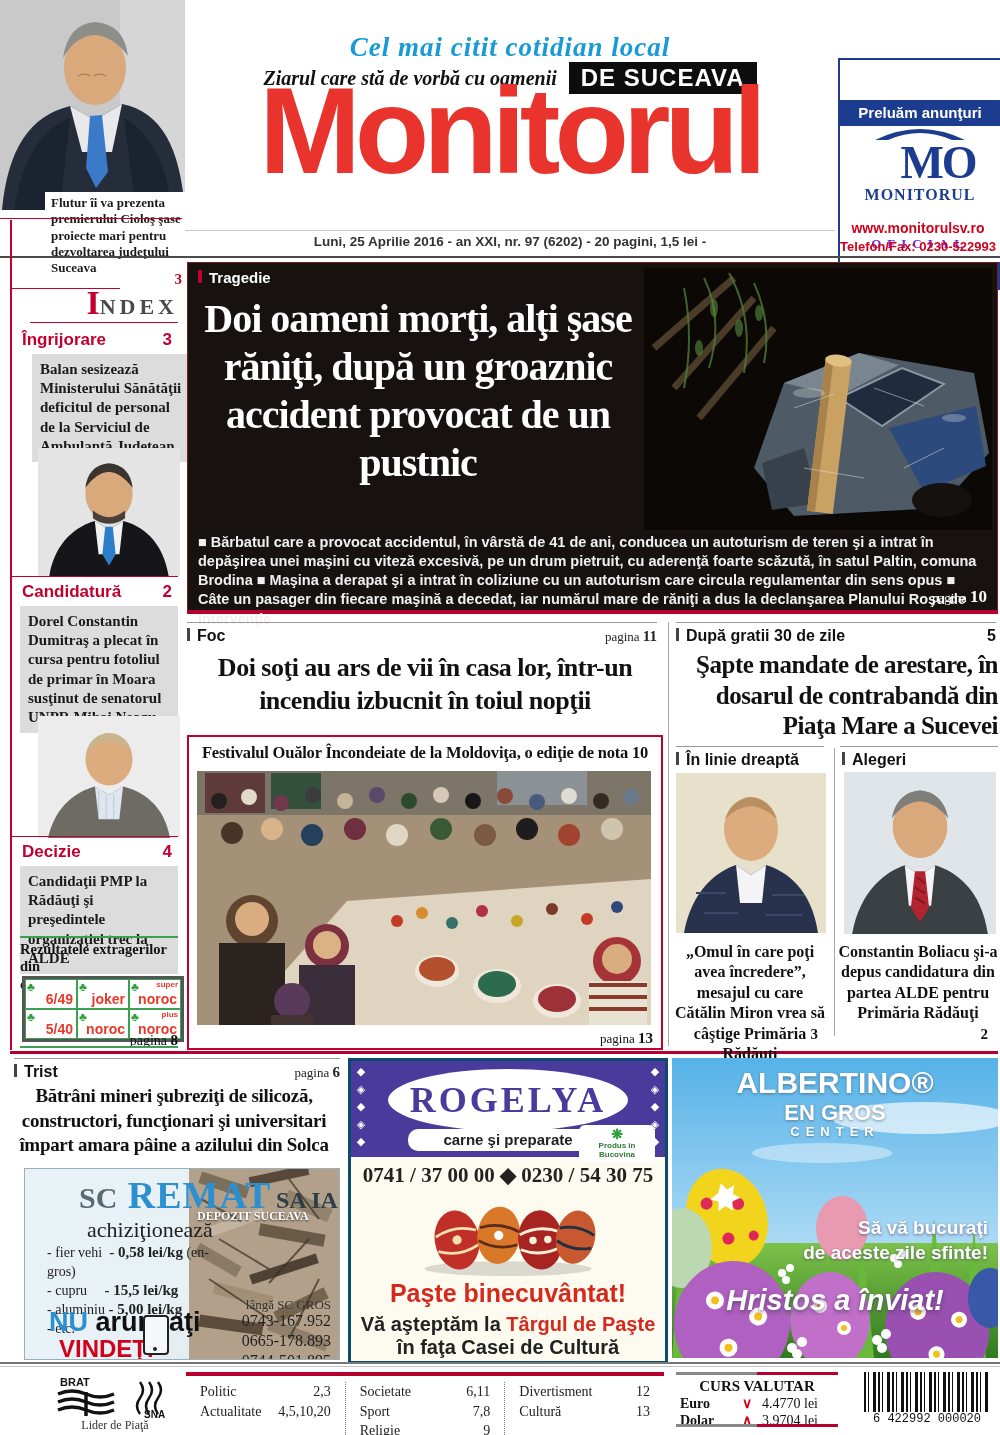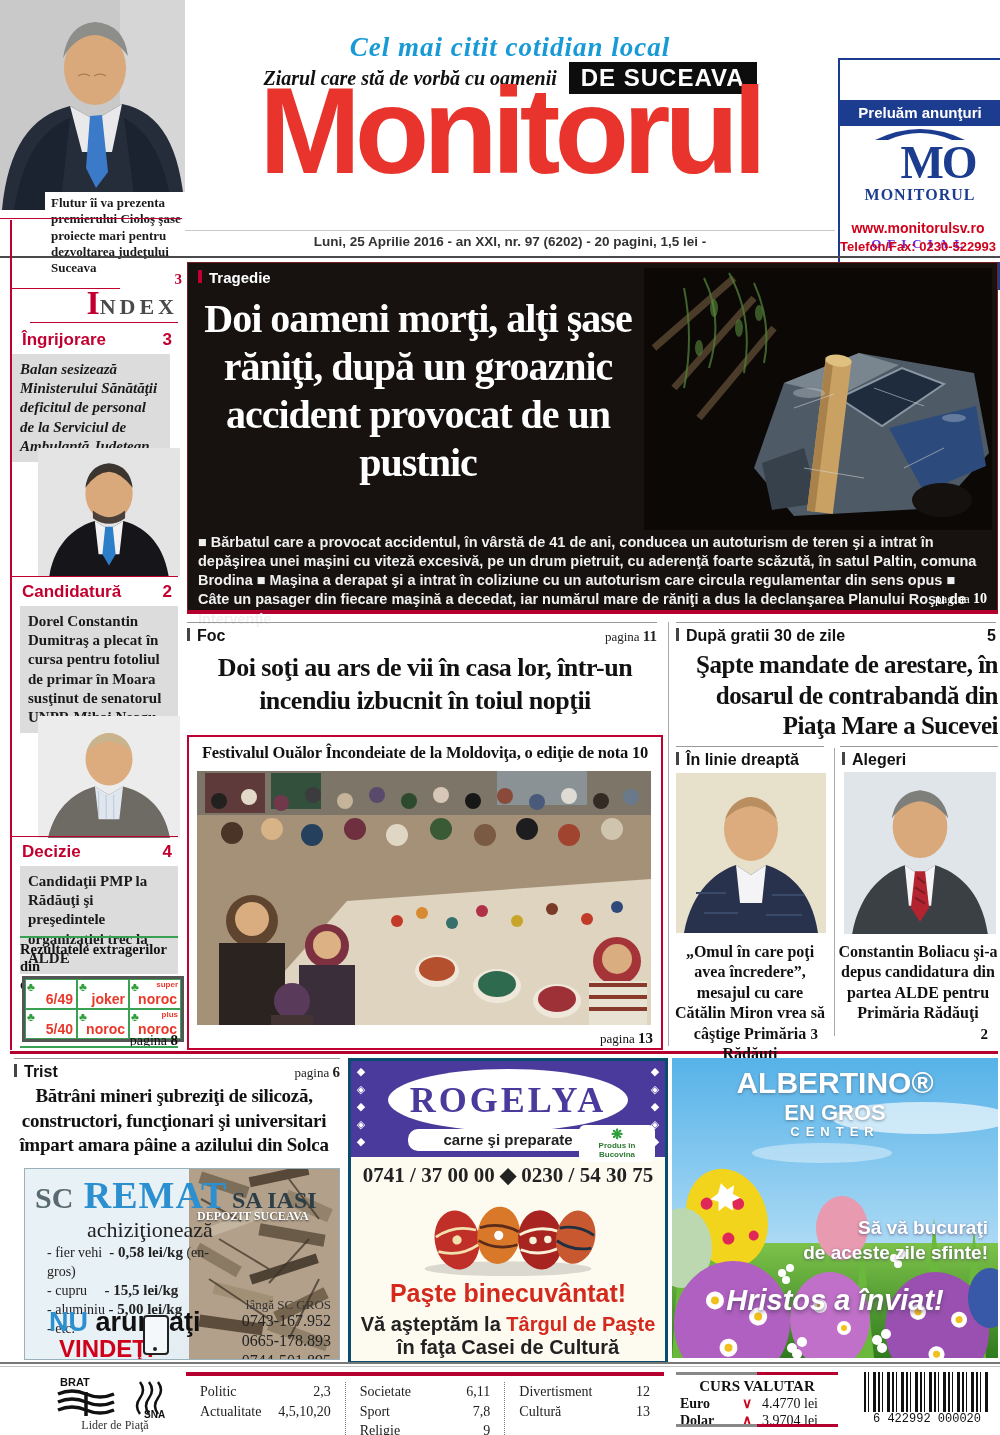--- a/index.html
+++ b/index.html
@@ -61,21 +61,21 @@
   #lead{left:187px;top:262px;width:809px;height:347px;background:#171210;
         border:1px solid #7a1f1f;border-bottom:4px solid #b5002f;}
   #lead-kicker{position:absolute;left:10px;top:6px;color:#fff;font:bold 15px "Liberation Sans",sans-serif;}
   #lead-kicker::before{content:"";display:inline-block;width:4px;height:13px;background:#c00030;margin-right:7px;}
   #lead-headline{position:absolute;left:4px;top:32px;width:452px;text-align:center;color:#fff;
         font:bold 40px/1.2 "Liberation Serif",serif;letter-spacing:-1px;}
   #lead-photo{position:absolute;right:5px;top:5px;}
   #lead-deck{position:absolute;left:10px;top:270px;width:788px;color:#f0f0f0;
         font:bold 14.5px/1.32 "Liberation Sans",sans-serif;}
   #lead-pg{position:absolute;right:10px;bottom:3px;color:#fff;font:13px "Liberation Serif",serif;}
-  #lead-pg b{font-size:14px;}
+  #lead-pg b{font-size:17px;}
 
   
   .krow{display:flex;justify-content:space-between;align-items:flex-end;
         border-top:1px solid #999;padding-top:4px;}
   .krow .k{font:bold 16px "Liberation Sans",sans-serif;color:#111;}
   .krow .k::before{content:"";display:inline-block;width:3px;height:13px;background:#444;margin-right:7px;}
   .krow .pglab{font:13px "Liberation Serif",serif;color:#222;}
   .krow .pglab b{font-size:15px;}
   .krow .pnum{font:bold 16px "Liberation Sans",sans-serif;color:#111;}
 
@@ -103,21 +103,21 @@
 
   
   #trist-row{left:14px;top:1058px;width:326px;}
   #trist-headline{left:8px;top:1084px;width:332px;text-align:center;
         font:bold 19px/1.3 "Liberation Serif",serif;letter-spacing:-0.3px;}
 
   #remat{left:24px;top:1168px;width:314px;height:190px;border:1px solid #9ab0ba;
         background:linear-gradient(135deg,#e8f1f5 55%,#d7e4ea);overflow:hidden;}
   #remat-photo{position:absolute;right:0;top:0;}
   #remat-title{position:absolute;left:10px;top:4px;white-space:nowrap;}
-  #remat-title .sc{font:bold 30px "Liberation Serif",serif;color:#5a6a72;}
+  #remat-title .sc{font:bold 30px "Liberation Serif",serif;color:#5a6a72;margin-left:44px;}
   #remat-title .nm{font:bold 38px "Liberation Serif",serif;color:#2b8fd0;letter-spacing:1px;margin-left:6px;}
   #remat-title .sa{font:bold 24px "Liberation Serif",serif;color:#2c3e48;}
   #remat-depot{position:absolute;left:172px;top:40px;font:bold 12px "Liberation Serif",serif;color:#fff;
         text-shadow:0 1px 2px #333;}
   #remat-act{position:absolute;left:62px;top:48px;font:22px "Liberation Serif",serif;color:#222;}
   #remat-items{position:absolute;left:22px;top:74px;font:14px/1.3 "Liberation Serif",serif;color:#222;width:180px;}
   #remat-items b{font-size:15px;}
   #remat-near{position:absolute;right:8px;top:128px;font:13px "Liberation Serif",serif;color:#333;}
   #remat-nu{position:absolute;left:24px;top:138px;font:bold 27px "Liberation Sans",sans-serif;}
   #remat-nu .nu{color:#2b8fd0;}
@@ -236,21 +236,21 @@
   <div class="abs idx-rule" style="left:10px;top:288px;width:110px;"></div>
   <div id="idx-title" class="abs">
     <span class="big-i">I</span><span class="rest">NDEX</span>
   </div>
   <div class="abs idx-rule" style="left:30px;top:322px;width:148px;"></div>
 
   <div class="abs idx-head" style="left:22px;top:330px;width:150px;">
     <span>Îngrijorare</span>
     <span>3</span>
   </div>
-  <div class="abs idx-text" style="left:12px;top:354px;width:142px;font-style:italic;">Balan sesizează Ministerului Sănătăţii deficitul de personal de la Serviciul de Ambulanţă Judeţean</div>
+  <div class="abs idx-text" style="left:32px;top:354px;width:142px;">Balan sesizează Ministerului Sănătăţii deficitul de personal de la Serviciul de Ambulanţă Judeţean</div>
   <svg class="abs idx-photo" style="left:38px;top:448px;" width="142" height="128" viewBox="0 0 150 135">
     <rect width="150" height="135" fill="#e4e4e4"></rect>
     <path d="M12,135 C18,98 42,82 60,77 L75,86 90,77 C110,82 132,98 138,135 Z" fill="#16161a"></path>
     <polygon points="60,77 75,86 90,77 86,112 64,112" fill="#f2f2f4"></polygon>
     <polygon points="71,83 79,83 82,112 75,124 68,112" fill="#2d7ec8"></polygon>
     <ellipse cx="75" cy="48" rx="25" ry="29" fill="#d9a87b"></ellipse>
     <path d="M50,42 Q53,18 75,16 Q97,18 100,42 Q88,26 75,25 Q61,26 50,42" fill="#3c342e"></path>
     <path d="M58,66 Q75,80 92,66 L92,74 Q75,86 58,74 Z" fill="#4a4039"></path>
   </svg>
 

